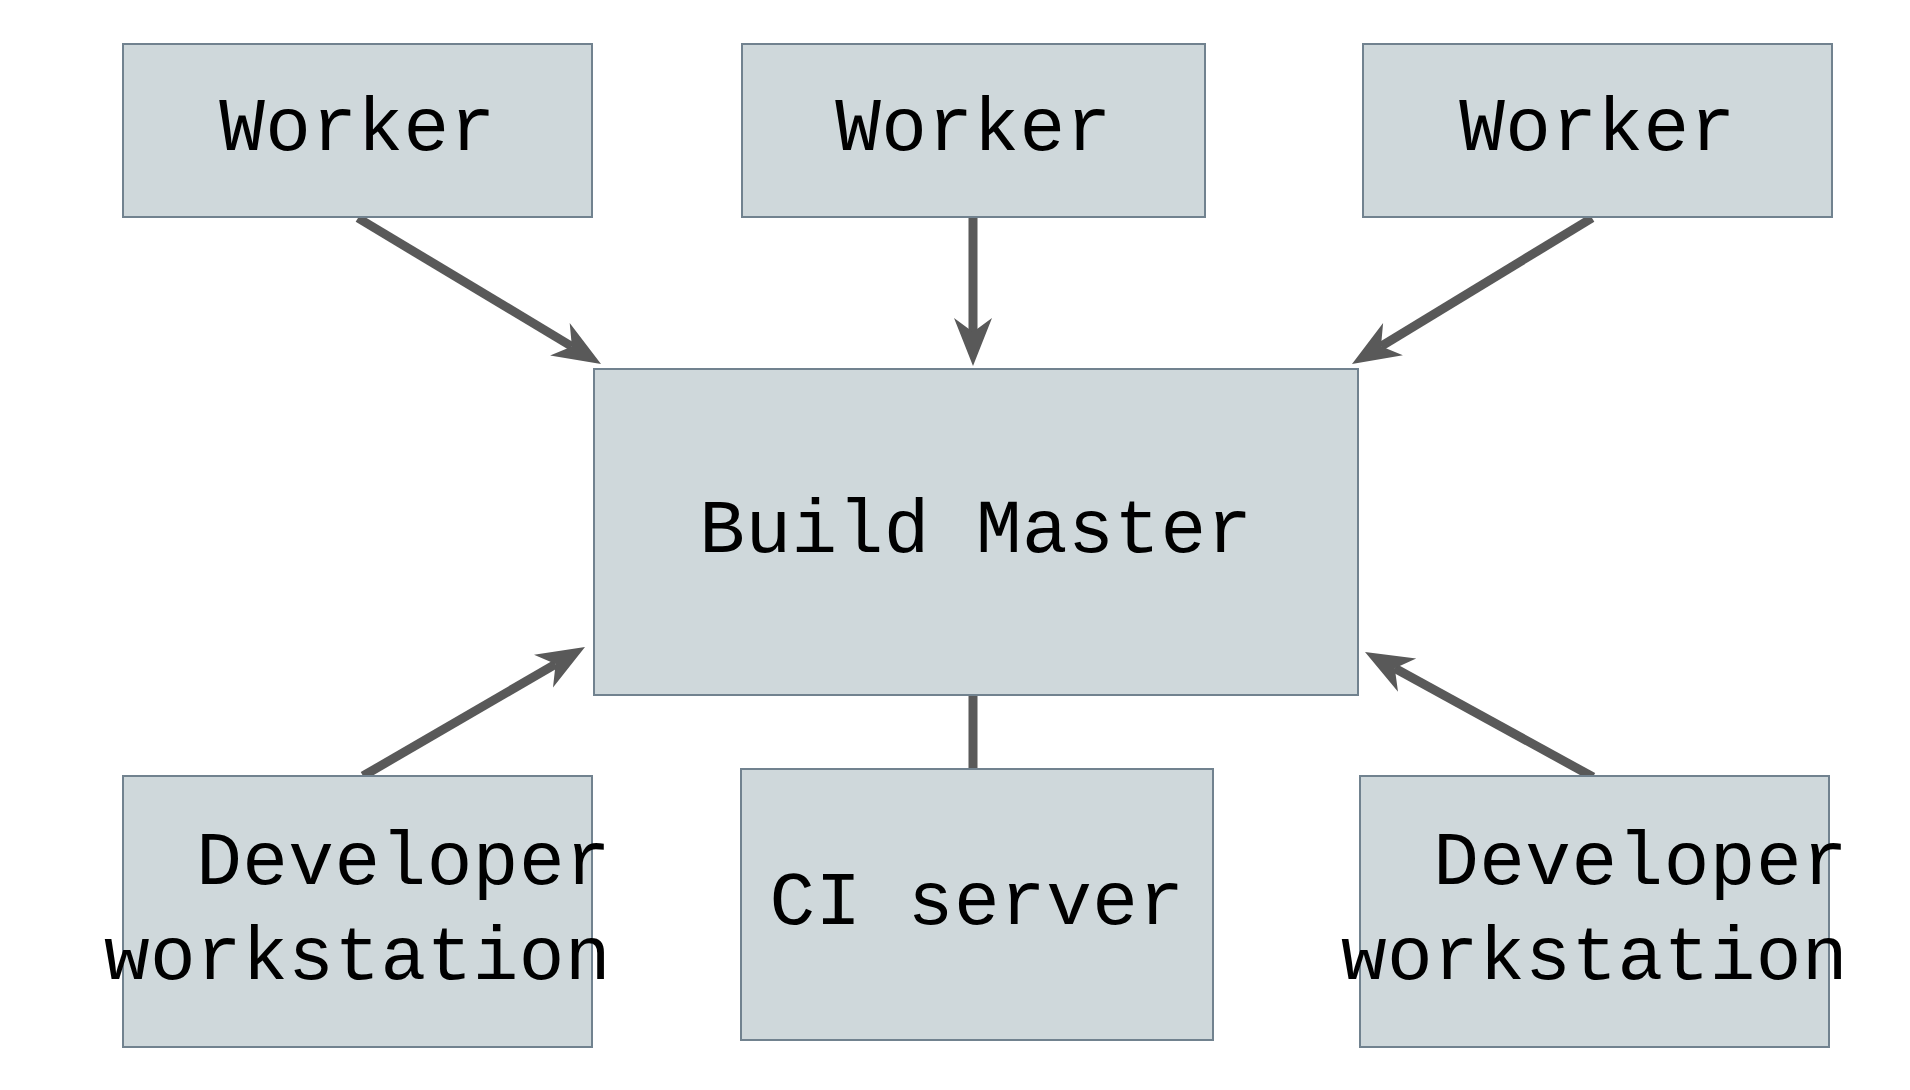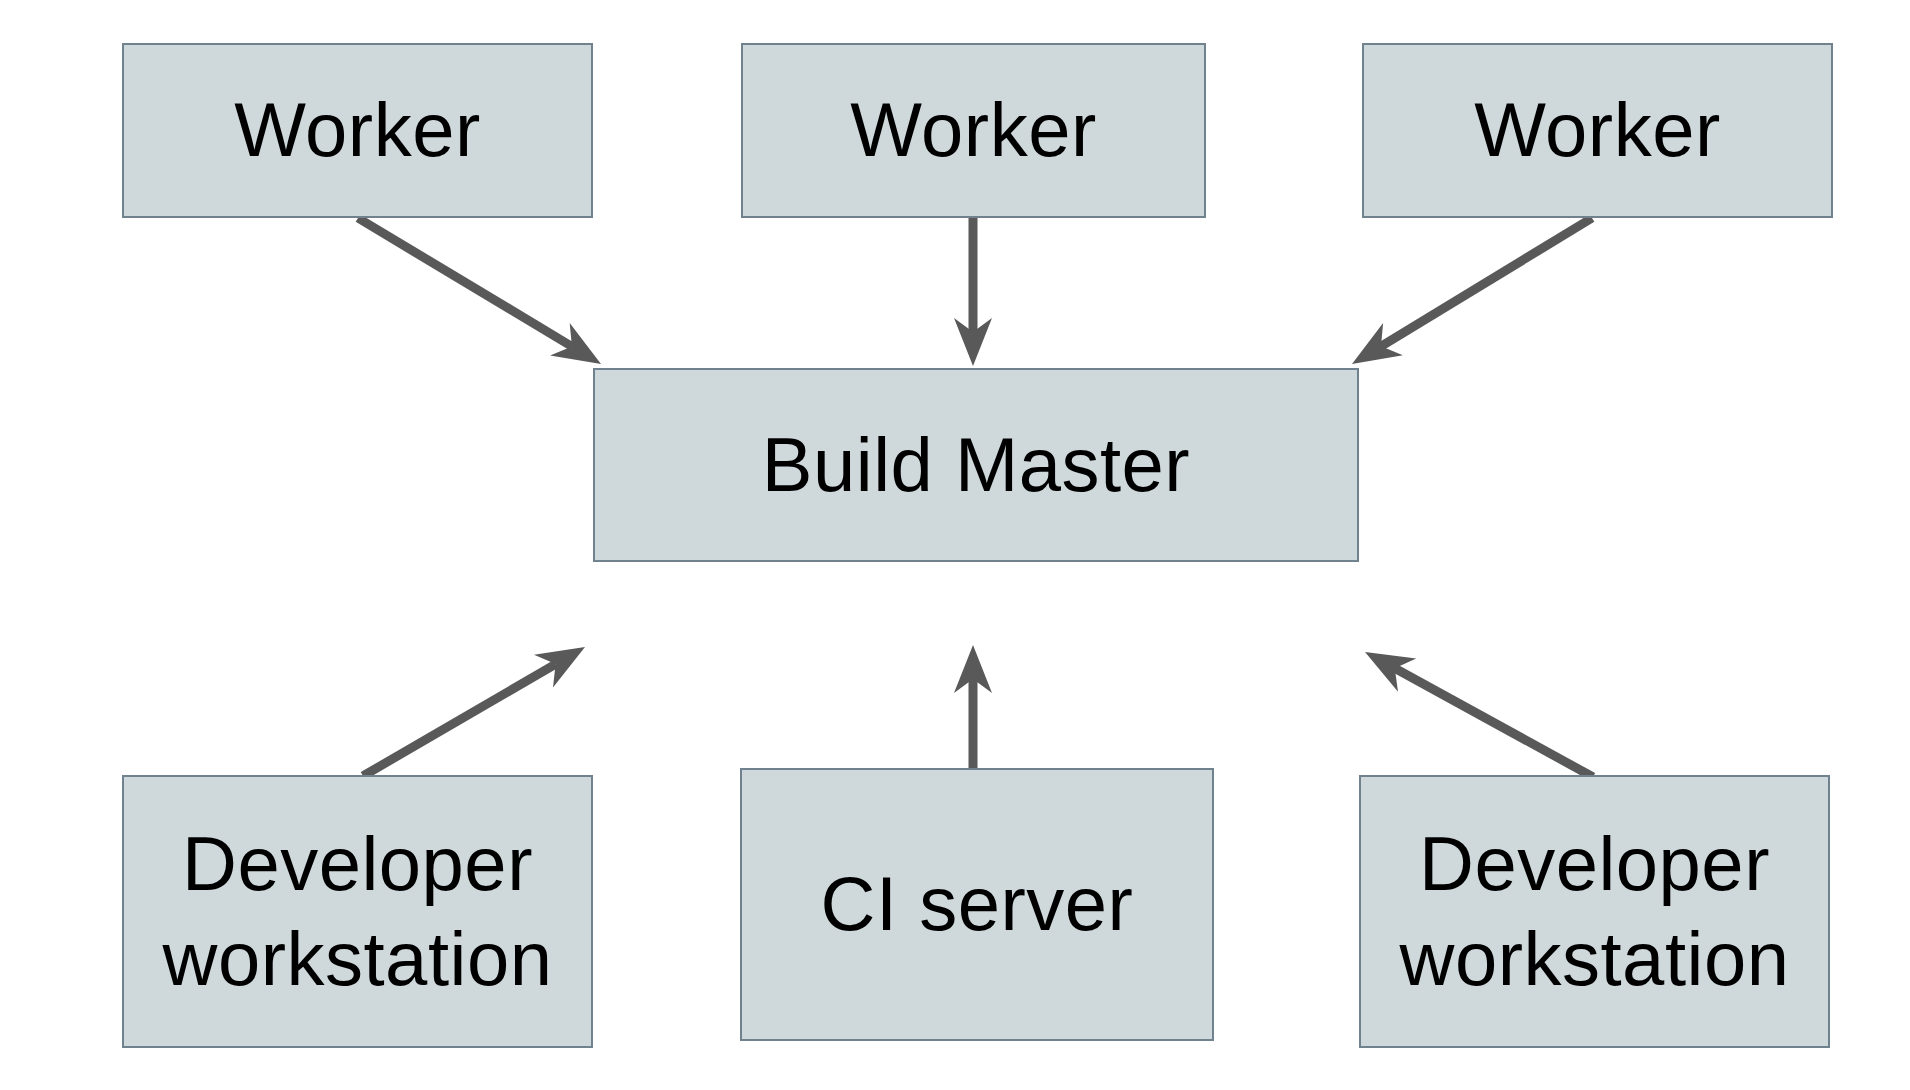--- a/index.html
+++ b/index.html
@@ -16,33 +16,34 @@
     overflow: hidden;
   }
   .node {
     position: absolute;
     background: var(--node-fill, #cfd8db);
     border: 2px solid var(--node-border, #71828f);
     box-sizing: border-box;
     display: flex;
     align-items: center;
     justify-content: center;
-    text-align: center;
+    text-align: right;
+    font-family: Liberation Mono, monospace;
   }
   .node-label {
     color: var(--text-color, #000000);
     font-size: 76px;
     line-height: 1.24;
     letter-spacing: 0.5px;
   }
   
   .n-worker-1      { left: 122px;  top: 43px;  width: 471px; height: 175px; }
   .n-worker-2      { left: 741px;  top: 43px;  width: 465px; height: 175px; }
   .n-worker-3      { left: 1362px; top: 43px;  width: 471px; height: 175px; }
-  .n-build-master  { left: 593px;  top: 368px; width: 766px; height: 194px; }
+  .n-build-master  { left: 593px;  top: 368px; width: 766px; height: 328px; }
   .n-dev-ws-left   { left: 122px;  top: 775px; width: 471px; height: 273px; padding: 0 18px; }
   .n-ci-server     { left: 740px;  top: 768px; width: 474px; height: 273px; }
   .n-dev-ws-right  { left: 1359px; top: 775px; width: 471px; height: 273px; padding: 0 18px; }
 
   .edges {
     position: absolute;
     left: 0; top: 0;
     width: 1910px; height: 1090px;
     pointer-events: none;
   }

